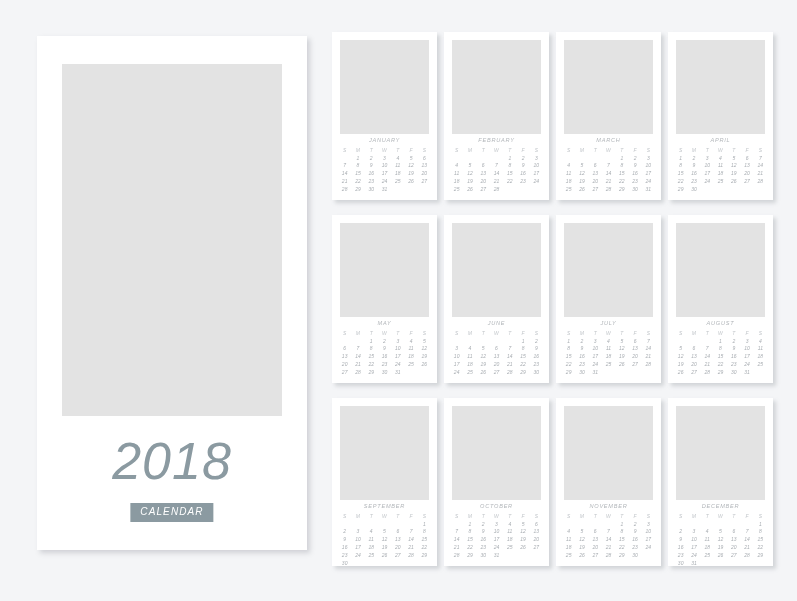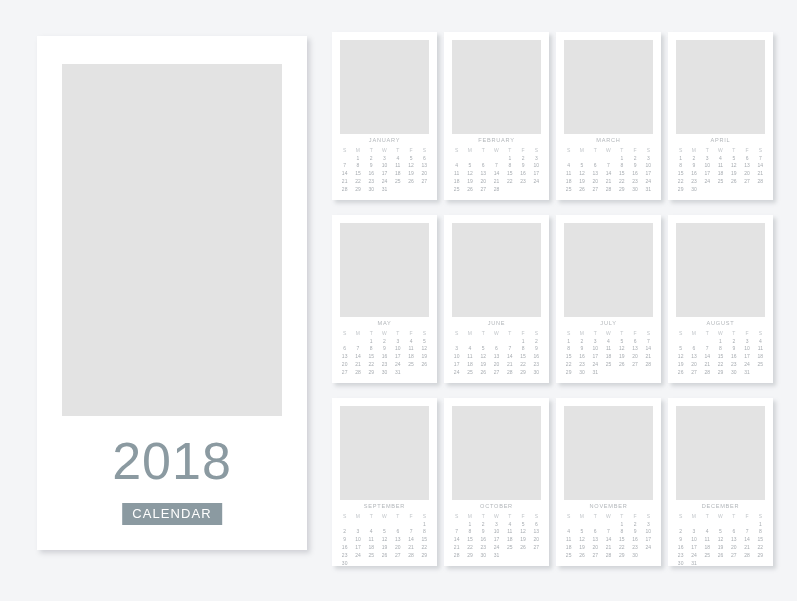--- a/index.html
+++ b/index.html
@@ -12,20 +12,21 @@
     height: 601px;
     background: #f4f5f7;
     font-family: "Liberation Sans", sans-serif;
     overflow: hidden;
     position: relative;
   }
 
   #page-root {
     position: absolute;
     inset: 0;
+    font-style: italic;
   }
 
   
   .cover-card {
     position: absolute;
     left: 37px;
     top: 36px;
     width: 270px;
     height: 514px;
     background: #ffffff;
@@ -53,21 +54,21 @@
     line-height: 1;
     font-family: "Liberation Sans", sans-serif;
   }
   .cover-badge {
     position: absolute;
     left: 50%;
     transform: translateX(-50%);
     top: 467px;
     background: #8b9aa1;
     color: #ffffff;
-    font-size: 13px;
+    font-size: 10px;
     letter-spacing: 1.1px;
     padding: 4px 10px 5px 10px;
     line-height: 1;
     white-space: nowrap;
   }
 
   
   .months-area {
     position: absolute;
     left: 332px;

